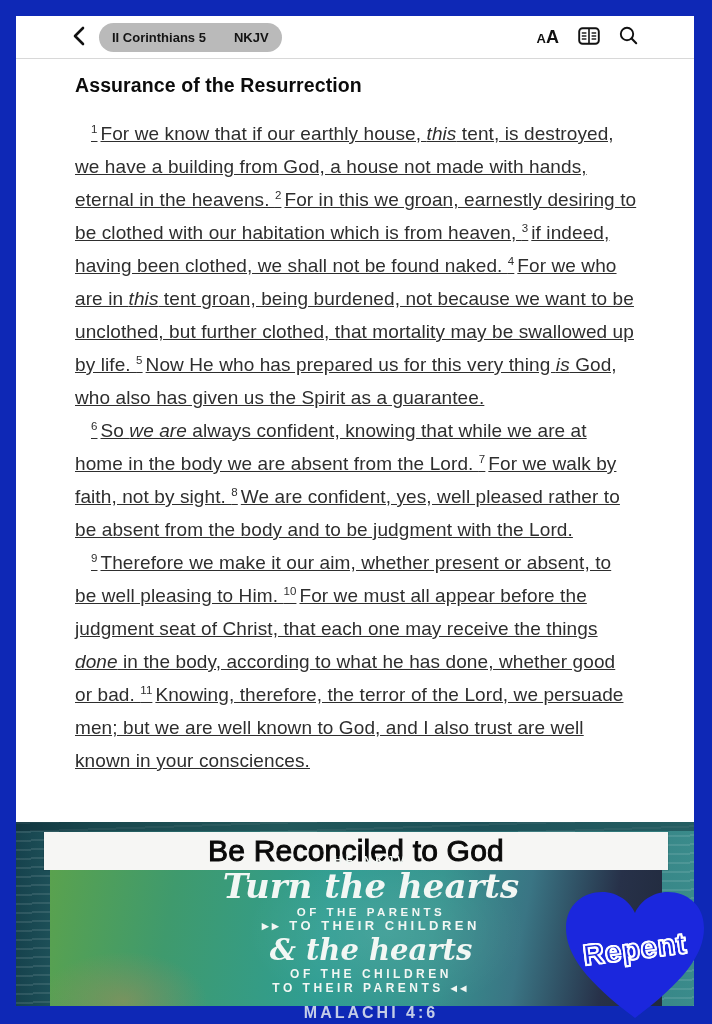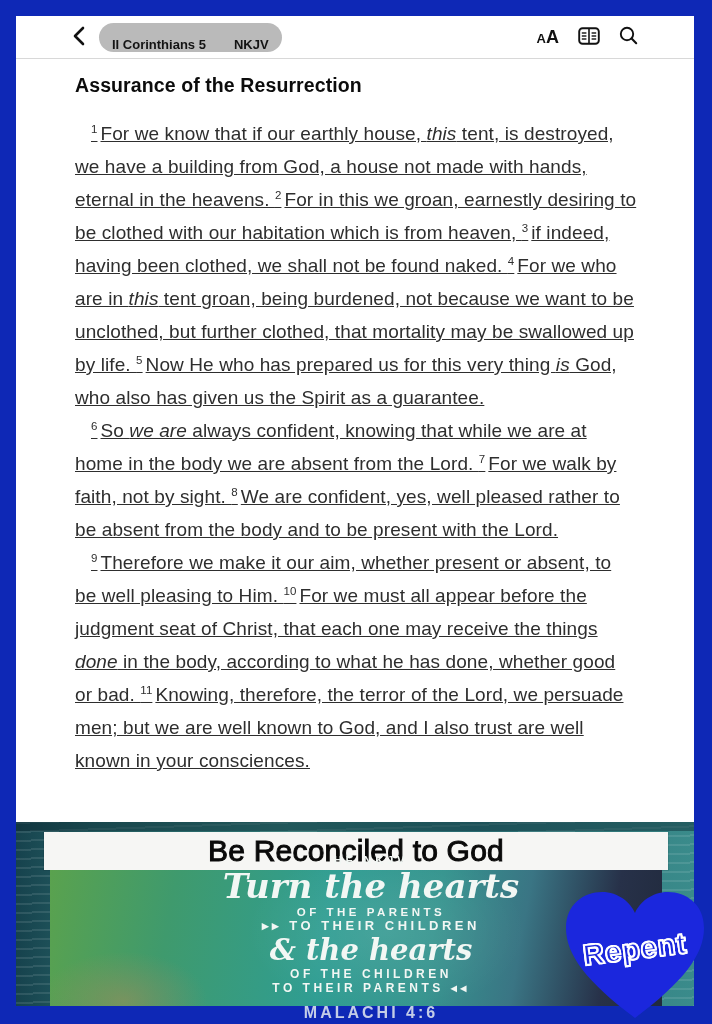--- a/index.html
+++ b/index.html
@@ -17,21 +17,21 @@
   
   .reader-header{
     height:43px;display:flex;align-items:center;
     padding:0 56px;border-bottom:1px solid #d8d8d8;background:#fff;
   }
   .back-btn{
     border:none;background:none;padding:0;margin:0 14px 0 0;cursor:pointer;
     display:flex;align-items:center;
   }
   .pill{
-    display:flex;align-items:flex-end;height:29px;border-radius:15px;
+    display:flex;align-items:center;height:29px;border-radius:15px;
     background:var(--pill-gray,#bababa);overflow:hidden;
   }
   .pill button{
     border:none;background:none;font-family:inherit;cursor:pointer;
     font-size:13px;font-weight:bold;color:#141414;padding:0 13px;
     display:flex;align-items:center;white-space:nowrap;
   }
   .pill-divider{width:2px;background:#ffffff;}
   .header-spacer{flex:1;}
   .header-actions{display:flex;align-items:center;gap:19px;}
@@ -158,21 +158,21 @@
               <line x1="12.6" y1="12.6" x2="17.2" y2="17.2" stroke="#111" stroke-width="2.1" stroke-linecap="round"></line>
             </svg>
           </span>
         </button>
       </div>
     </header>
 
     <main class="scripture" id="scripture">
         <h2 class="section-heading">Assurance of the Resurrection</h2>
         <p class="verse-paragraph"><sup>1</sup><span>For we know that if our earthly house, </span><span class="it">this</span><span> tent, is destroyed, we have a building from God, a house not made with hands, eternal in the heavens. </span><sup>2</sup><span>For in this we groan, earnestly desiring to be clothed with our habitation which is from heaven, </span><sup>3</sup><span>if indeed, having been clothed, we shall not be found naked. </span><sup>4</sup><span>For we who are in </span><span class="it">this</span><span> tent groan, being burdened, not because we want to be unclothed, but further clothed, that mortality may be swallowed up by life. </span><sup>5</sup><span>Now He who has prepared us for this very thing </span><span class="it">is</span><span> God, who also has given us the Spirit as a guarantee.</span></p>
-        <p class="verse-paragraph"><sup>6</sup><span>So </span><span class="it">we are</span><span> always confident, knowing that while we are at home in the body we are absent from the Lord. </span><sup>7</sup><span>For we walk by faith, not by sight. </span><sup>8</sup><span>We are confident, yes, well pleased rather to be absent from the body and to be present with the Lord.</span></p>
+        <p class="verse-paragraph"><sup>6</sup><span>So </span><span class="it">we are</span><span> always confident, knowing that while we are at home in the body we are absent from the Lord. </span><sup>7</sup><span>For we walk by faith, not by sight. </span><sup>8</sup><span>We are confident, yes, well pleased rather to be absent from the body and to be judgment with the Lord.</span></p>
         <p class="verse-paragraph"><sup>9</sup><span>Therefore we make it our aim, whether present or absent, to be well pleasing to Him. </span><sup>10</sup><span>For we must all appear before the judgment seat of Christ, that each one may receive the things </span><span class="it">done</span><span> in the body, according to what he has done, whether good or bad. </span><sup>11</sup><span>Knowing, therefore, the terror of the Lord, we persuade men; but we are well known to God, and I also trust are well known in your consciences.</span></p>
       </main>
   </div>
 
   <section class="banner">
     <div class="banner-title-strip">
       <span class="banner-title">Be Reconciled to God</span>
     </div>
 
     <div class="poster">

